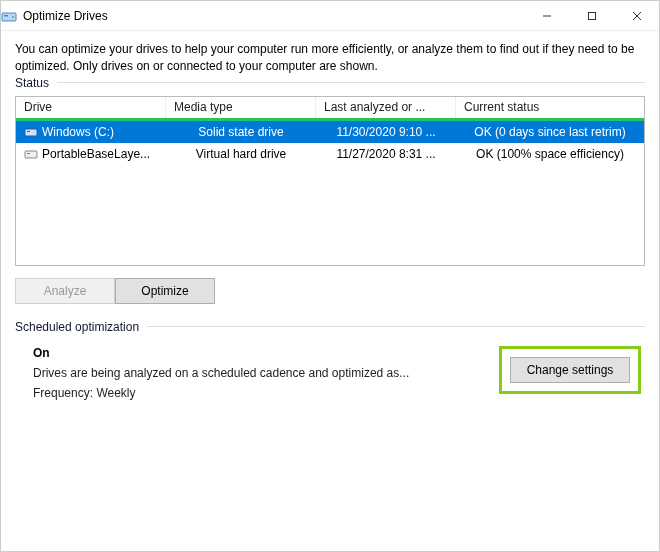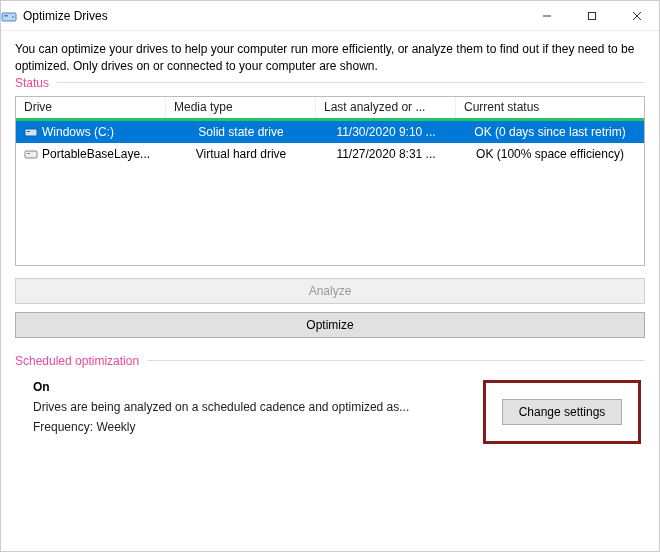--- a/index.html
+++ b/index.html
@@ -53,21 +53,21 @@
     font-size:12px;
     color:#000000;
     line-height:1.45;
   }
   .group-label-row {
     display:flex; align-items:center;
     margin-bottom:6px;
   }
   .group-label-row .label {
     font-size:12px;
-    color:#ec4899;
+    color:#0f172a;
     margin-right:8px;
     white-space:nowrap;
     text-align:right;
   }
   .group-label-row .rule {
     flex:1;
     height:1px;
     background:#ddd;
   }
   
@@ -107,23 +107,22 @@
   }
   .col.c-drive  { width:150px; display:flex; align-items:center; gap:4px;}
   .col.c-media  { width:150px; }
   .col.c-last   { width:140px; }
   .col.c-status { flex:1; }
 
   .drive-icon { width:14px; height:14px; flex-shrink:0; }
 
   
   .btn-row {
-    display:flex; gap:8px;
+    display:flex; gap:0;
     padding:12px 0 16px 0;
-    flex-direction:column;
   }
   button.win {
     font: inherit;
     font-size:12px;
     min-width:100px;
     height:26px;
     padding: 0 14px;
     background:#e1e1e1;
     border:1px solid #adadad;
     color:#000;
@@ -150,22 +149,22 @@
   .sched-left .line {
     font-size:12px;
     color:#222;
     margin-bottom:6px;
   }
   .sched-right {
     display:flex; align-items:flex-start;
     padding-top:0px;
   }
   .highlight-red {
-    border:3px solid #7f1d1d;
-    padding:16px;
+    border:3px solid #84cc16;
+    padding:8px;
     display:inline-block;
   }
 
   
   .footer {
     border-top:1px solid #ddd;
     background:#f0f0f0;
     height:48px;
     display:flex; align-items:center; justify-content:flex-end;
     padding-right:14px;

